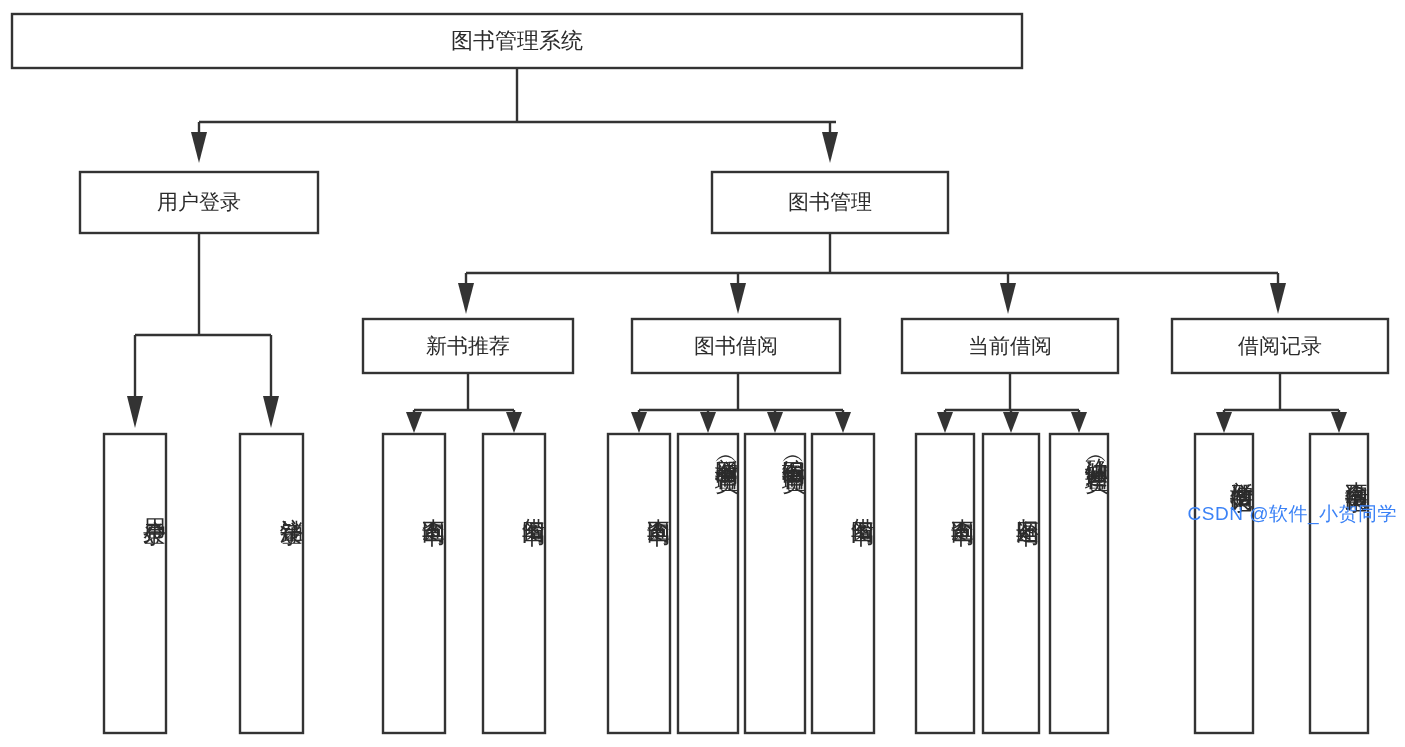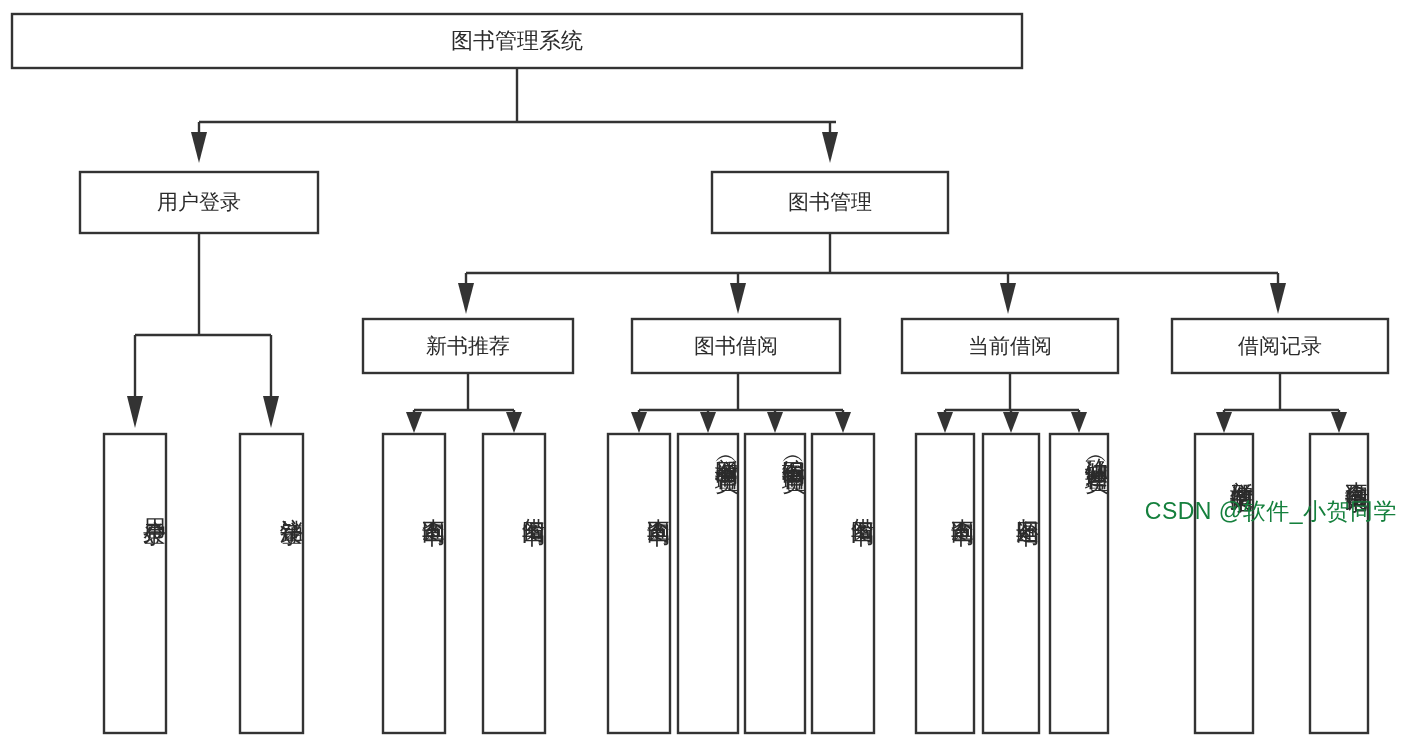--- a/index.html
+++ b/index.html
@@ -67,22 +67,22 @@
     letter-spacing: 2px;
     white-space: nowrap;
     text-align: center;
     pointer-events: none;
   }
   .watermark {
     position: absolute;
     right: 8px;
     bottom: 6px;
     font-family: "Liberation Sans", "DejaVu Sans", sans-serif;
-    font-size: 23px;
-    color: #15803d;
+    font-size: 19px;
+    color: #3b82f6;
     letter-spacing: 0.5px;
     white-space: nowrap;
     margin-top: 48px;
   }
 </style>
 </head>
 <body>
 
 <div id="diagram-root">
 

